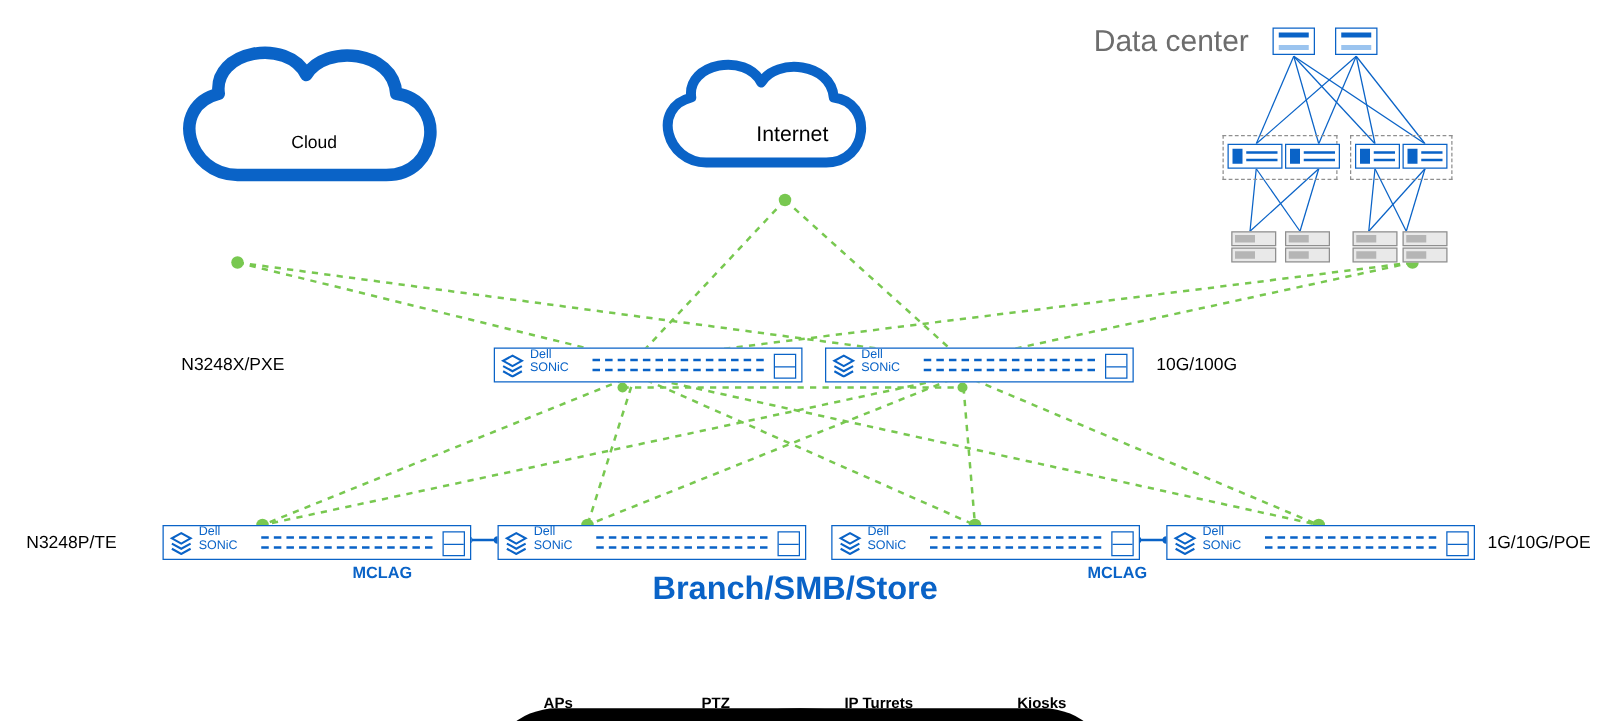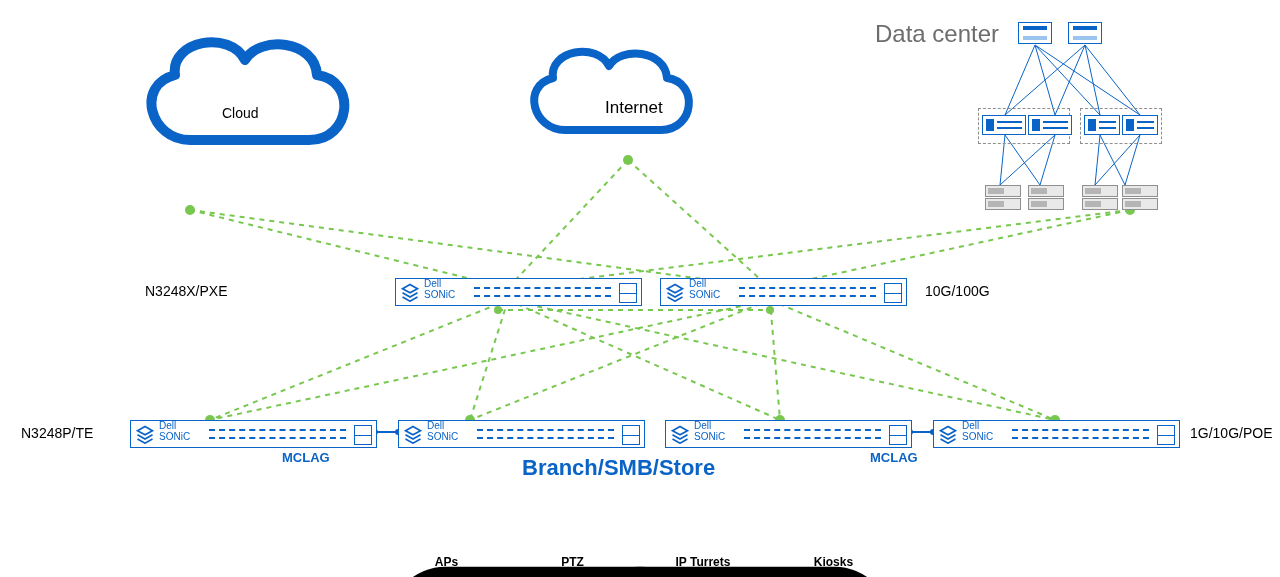--- a/index.html
+++ b/index.html
@@ -1,19 +1,19 @@
 <!DOCTYPE html>
 <html><head>
 <meta charset="utf-8">
 <style>
   html,body{margin:0;padding:0;width:1280px;height:577px;font-family:Arial,Helvetica,sans-serif;background:#fff;color:#000;overflow:hidden}
   .stage{position:relative;width:1280px;height:577px}
   svg{position:absolute;left:0;top:0}
   .lbl{position:absolute;font-size:14px;color:#000;white-space:nowrap}
-  .title{position:absolute;font-size:22px;font-weight:700;color:#0a63c7;white-space:nowrap}
+  .title{position:absolute;font-size:26px;font-weight:700;color:#0a63c7;white-space:nowrap}
   .dc-title{position:absolute;font-size:24px;color:#6d6d6d;white-space:nowrap}
   .mclag{position:absolute;font-size:13px;font-weight:600;color:#0a63c7;white-space:nowrap}
   
   .swbox{position:absolute;border:1px solid #0a63c7;height:26px;background:#fff}
   .swbox .icoslot{position:absolute;left:4px;top:3px;width:20px;height:20px}
   .swbox .txt{position:absolute;left:28px;top:-1px;font-size:10px;line-height:11px;color:#0a63c7}
   .swbox .ports{position:absolute;top:5px;height:16px}
   .swbox .ports .dashrow{position:absolute;left:0;height:2px;border-top:2px dashed #0a63c7}
   .swbox .endrect{position:absolute;right:4px;top:4px;width:16px;height:18px;border:1px solid #0a63c7}
   .swbox .endrect:before{content:"";position:absolute;left:0;right:0;top:50%;border-top:1px solid #0a63c7}
@@ -117,21 +117,21 @@
   </g>
   <g fill="none" stroke="#0a63c7" stroke-width="8" stroke-linejoin="round">
     <path d="M565 130
              c-32 0 -44 -44 -12 -52
              c-4 -28 44 -36 56 -12
              c12 -20 56 -16 58 12
              c32 4 28 52 -6 52 Z"></path>
   </g>
 </svg>
 
-<div class="lbl" style="left:222px;top:105px;font-size:14px">Cloud</div>
+<div class="lbl" style="left:233px;top:105px;font-size:14px">Cloud</div>
 <div class="lbl" style="left:605px;top:98px;font-size:17px">Internet</div>
 <div class="dc-title" style="left:875px;top:20px">Data center</div>
 
 <div class="lbl" style="left:145px;top:283px">N3248X/PXE</div>
 <div class="lbl" style="left:925px;top:283px">10G/100G</div>
 <div class="lbl" style="left:21px;top:425px">N3248P/TE</div>
 <div class="lbl" style="left:1190px;top:425px">1G/10G/POE</div>
 
 <div class="mclag" style="left:282px;top:450px">MCLAG</div>
 <div class="mclag" style="left:870px;top:450px">MCLAG</div>

